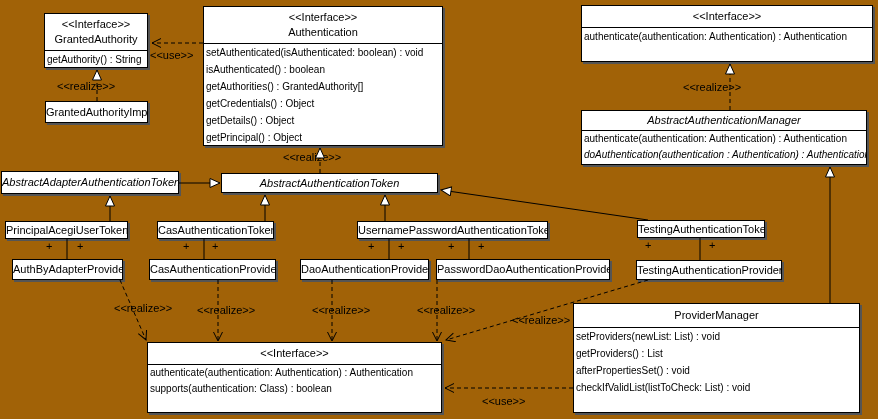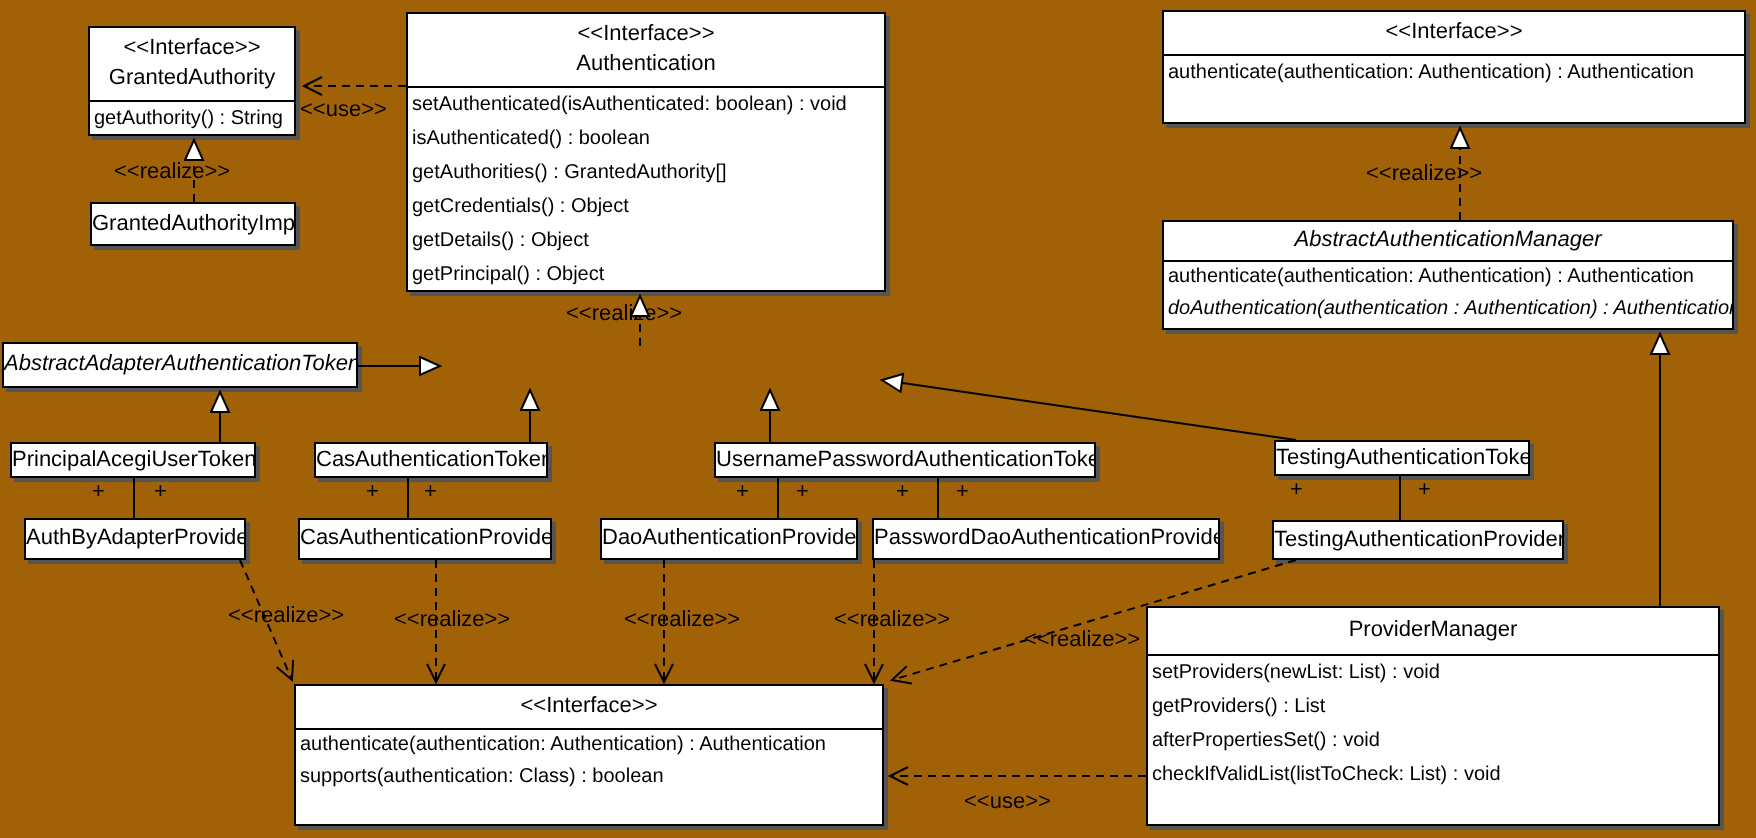--- a/index.html
+++ b/index.html
@@ -61,20 +61,23 @@
       <div class="cname italic">AbstractAuthenticationManager</div>
     </div>
     <div class="m tight">authenticate(authentication: Authentication) : Authentication</div>
     <div class="m tight italic">doAuthentication(authentication : Authentication) : Authentication</div>
   </div>
 
   <div class="box name-only" style="left:1px;top:171px;width:178px;height:23px;">
     <div class="cname italic">AbstractAdapterAuthenticationToken</div>
   </div>
 
+  <div class="box name-only" style="left:221px;top:173px;width:217px;height:20px;">
+    <div class="cname italic">AbstractAuthenticationToken</div>
+  </div>
 
   <div class="box name-only" style="left:5px;top:221px;width:123px;height:18px;">
     <div class="cname">PrincipalAcegiUserToken</div>
   </div>
   <div class="box name-only" style="left:157px;top:221px;width:117px;height:18px;">
     <div class="cname">CasAuthenticationToken</div>
   </div>
   <div class="box name-only" style="left:357px;top:221px;width:191px;height:18px;">
     <div class="cname">UsernamePasswordAuthenticationToken</div>
   </div>

